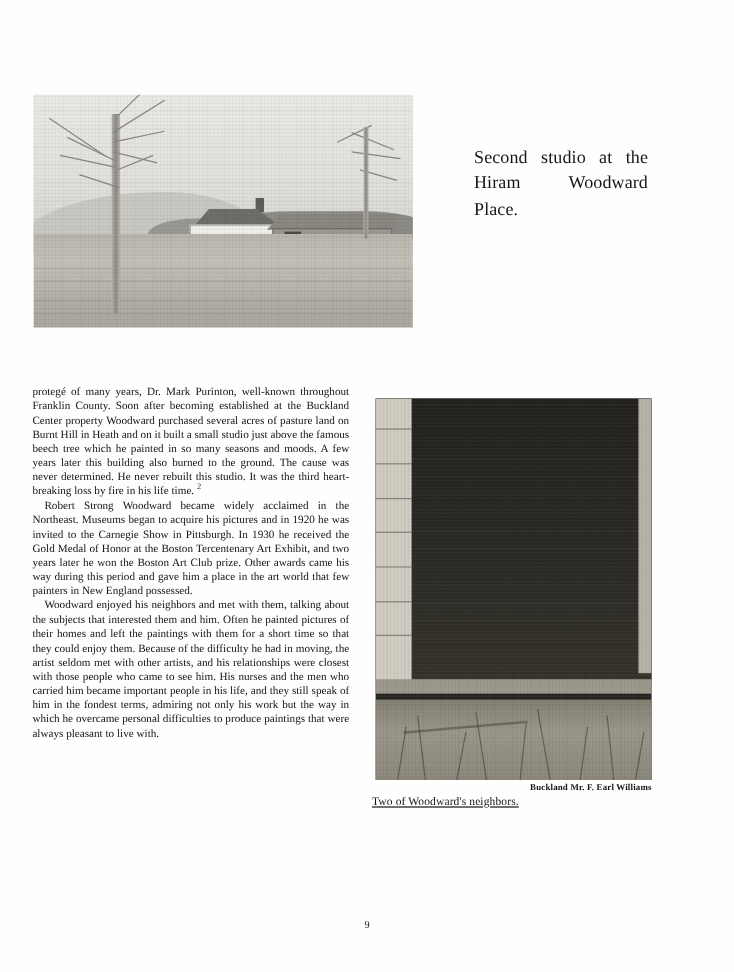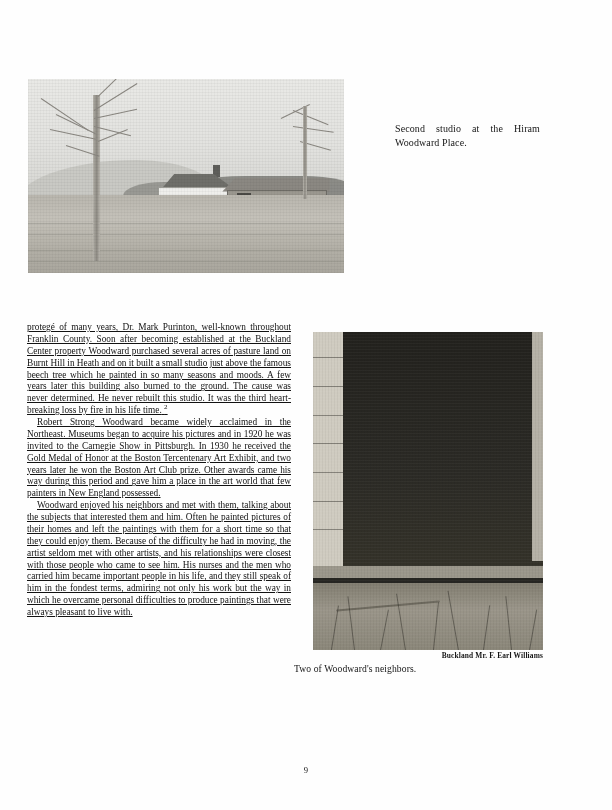--- a/index.html
+++ b/index.html
@@ -150,21 +150,21 @@
       repeating-linear-gradient(90deg, rgba(0,0,0,.028) 0 1px, transparent 1px 3px);
     pointer-events: none;
   }
 
   
   #caption-studio {
     position: absolute;
     left: 395px;
     top: 122px;
     width: 145px;
-    font-size: 10px;
+    font-size: 15px;
     line-height: 1.42;
     text-align: justify;
     color: #151515;
     letter-spacing: .1px;
   }
 
   
   #body-column {
     position: absolute;
     left: 27px;
@@ -173,21 +173,20 @@
     font-size: 9.3px;
     line-height: 11.88px;
     text-align: justify;
     text-justify: inter-word;
     color: #121212;
     hyphens: manual;
   }
   #body-column p {
     margin: 0;
     text-indent: 10px;
-    text-decoration: underline;
   }
   #body-column p.first {
     text-indent: 0;
   }
   #body-column sup {
     font-size: 7px;
     vertical-align: super;
     line-height: 0;
   }
 
@@ -303,26 +302,27 @@
     top: 651px;
     width: 230px;
     text-align: right;
     font-size: 7.4px;
     font-weight: bold;
     letter-spacing: .15px;
     color: #151515;
   }
   #caption-neighbors {
     position: absolute;
-    left: 294px;
+    left: 310px;
     top: 663px;
     width: 250px;
     font-size: 9.6px;
     color: #151515;
     letter-spacing: .1px;
+    text-decoration: underline;
   }
 
   
   #folio {
     position: absolute;
     left: 0; right: 0;
     top: 765px;
     text-align: center;
     font-size: 8.6px;
     color: #151515;

